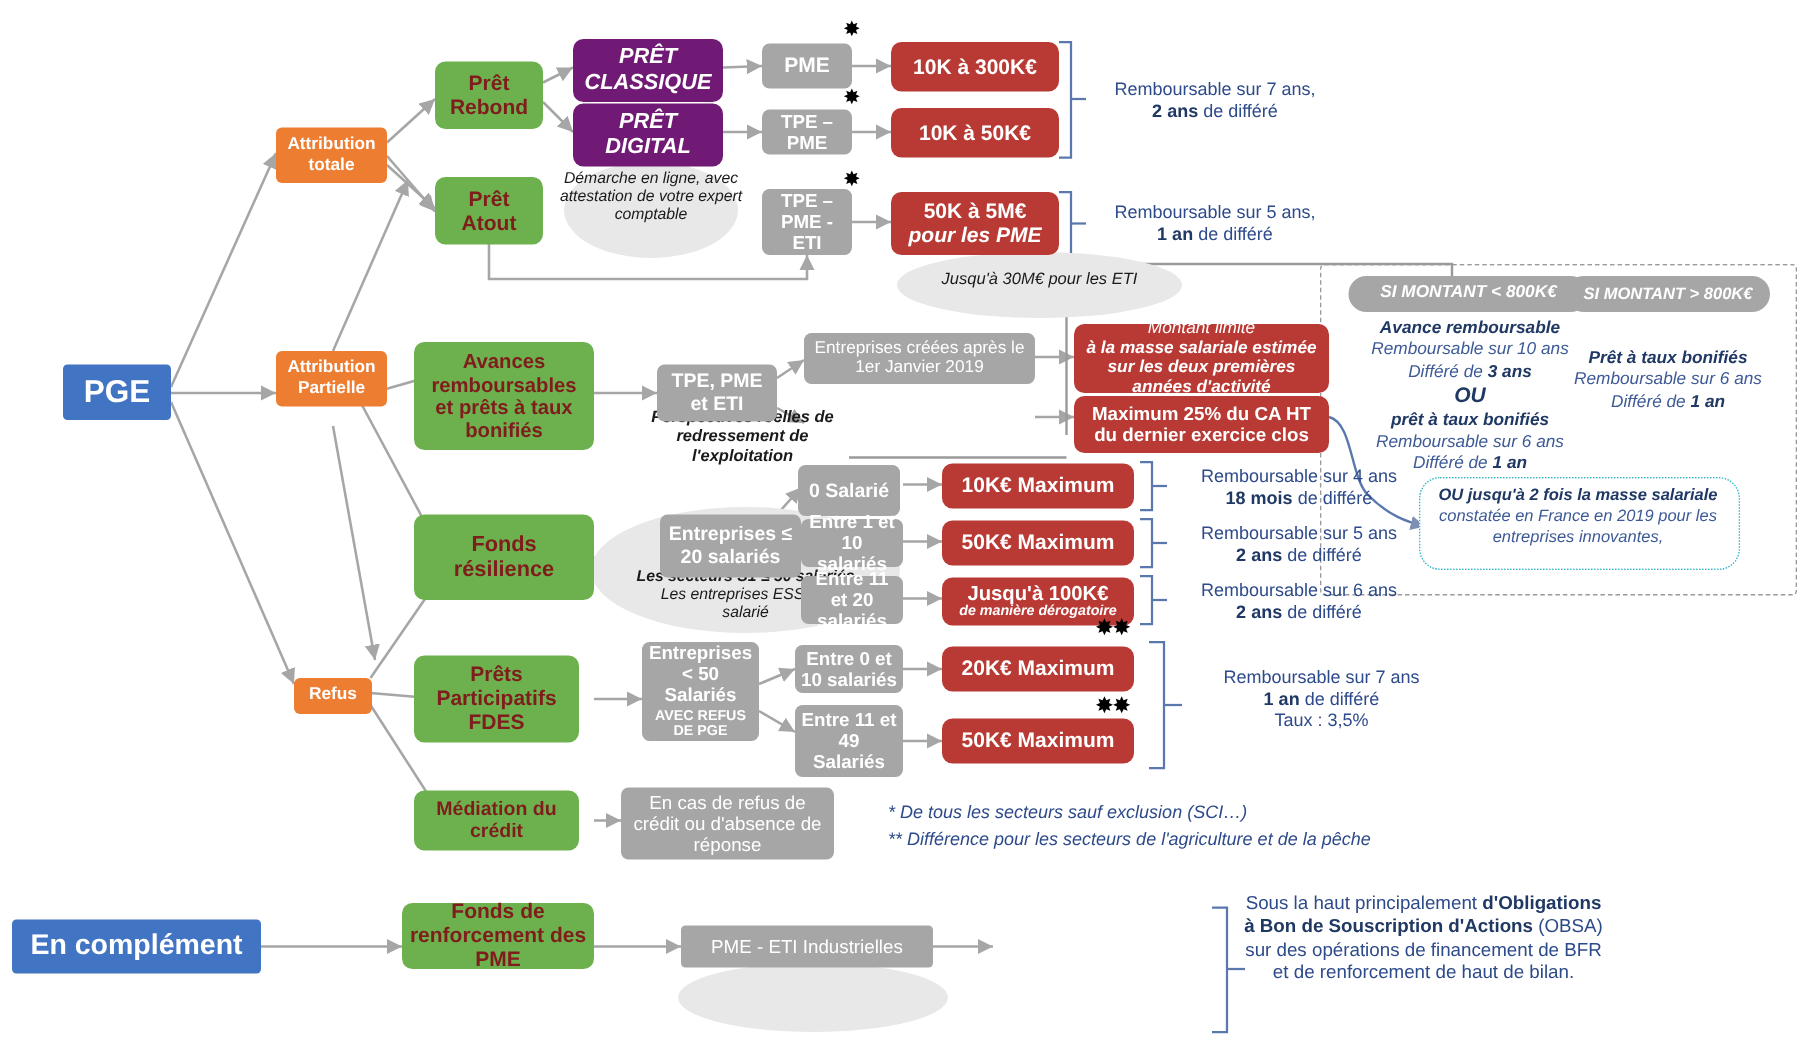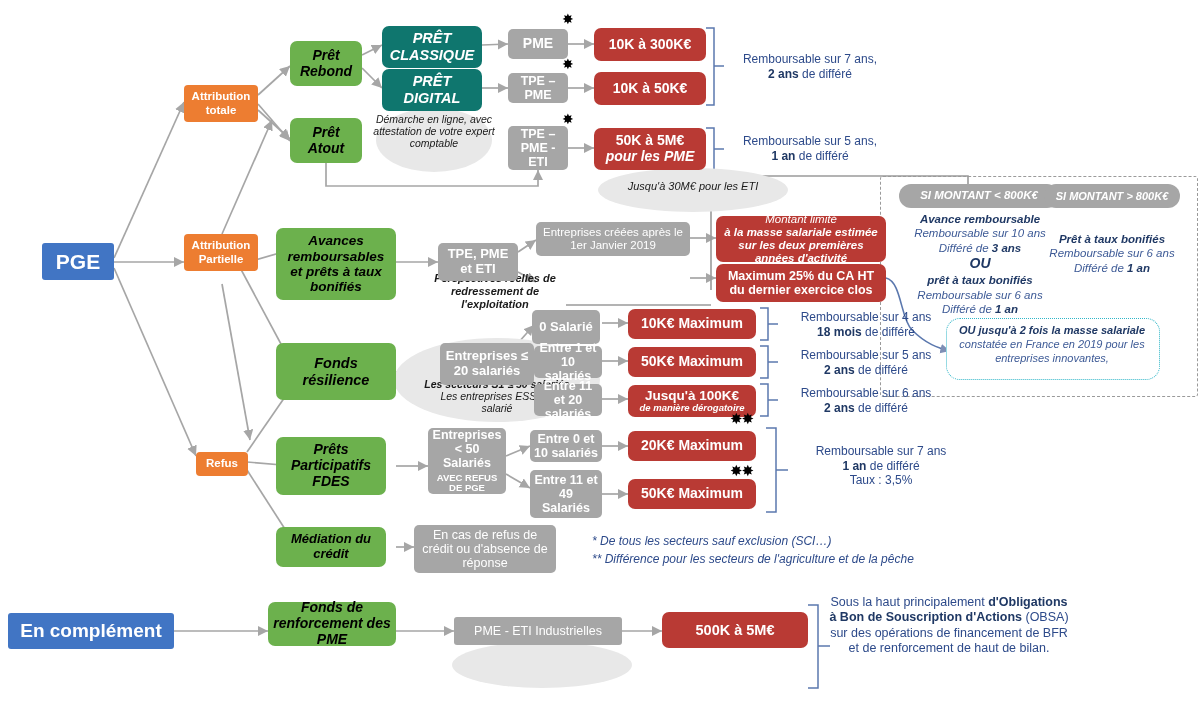--- a/index.html
+++ b/index.html
@@ -18,22 +18,22 @@
     text-align:center;border-radius:7px;
     line-height:1.14;
     padding:2px 4px;
     z-index:3;
   }
   .node span{display:block;width:100%;}
 
   
   .blue   {background:#4175c4;color:#ffffff;font-weight:bold;border-radius:3px;}
   .orange {background:#ed7d31;color:#ffffff;font-weight:bold;border-radius:4px;}
-  .green  {background:#6cb14d;color:#000000;font-weight:bold;font-style:italic;}
-  .navy   {background:#0f766e;color:#ffffff;font-weight:bold;font-style:italic;}
+  .green  {background:#6cb14d;color:#7f1d1d;font-weight:bold;}
+  .navy   {background:#701a75;color:#ffffff;font-weight:bold;font-style:italic;}
   .grey   {background:#a6a6a6;color:#ffffff;font-weight:bold;border-radius:5px;}
   .red    {background:#b93a34;color:#ffffff;font-weight:bold;}
   .greypill{background:#a6a6a6;color:#ffffff;font-weight:bold;font-style:italic;border-radius:14px;}
 
   
   .ellipse{
     position:absolute;background:#e8e8e8;border-radius:50%;
     z-index:1;
   }
   .ecap{
@@ -345,23 +345,20 @@
   </div>
 
   <div class="node red" style="left:628px;top:431px;width:128px;height:30px;font-size:14px;">
     <span>20K€ Maximum</span>
   </div>
 
   <div class="node red" style="left:628px;top:479px;width:128px;height:30px;font-size:14px;">
     <span>50K€ Maximum</span>
   </div>
 
-  <div class="node red" style="left:662px;top:612px;width:146px;height:36px;font-size:14.5px;">
-    <span>500K à 5M€</span>
-  </div>
 
   <div class="star" style="left:562px;top:12px;font-size:14px;">
     <span>✸</span>
   </div>
   <div class="star" style="left:562px;top:57px;font-size:14px;">
     <span>✸</span>
   </div>
   <div class="star" style="left:562px;top:112px;font-size:14px;">
     <span>✸</span>
   </div>

